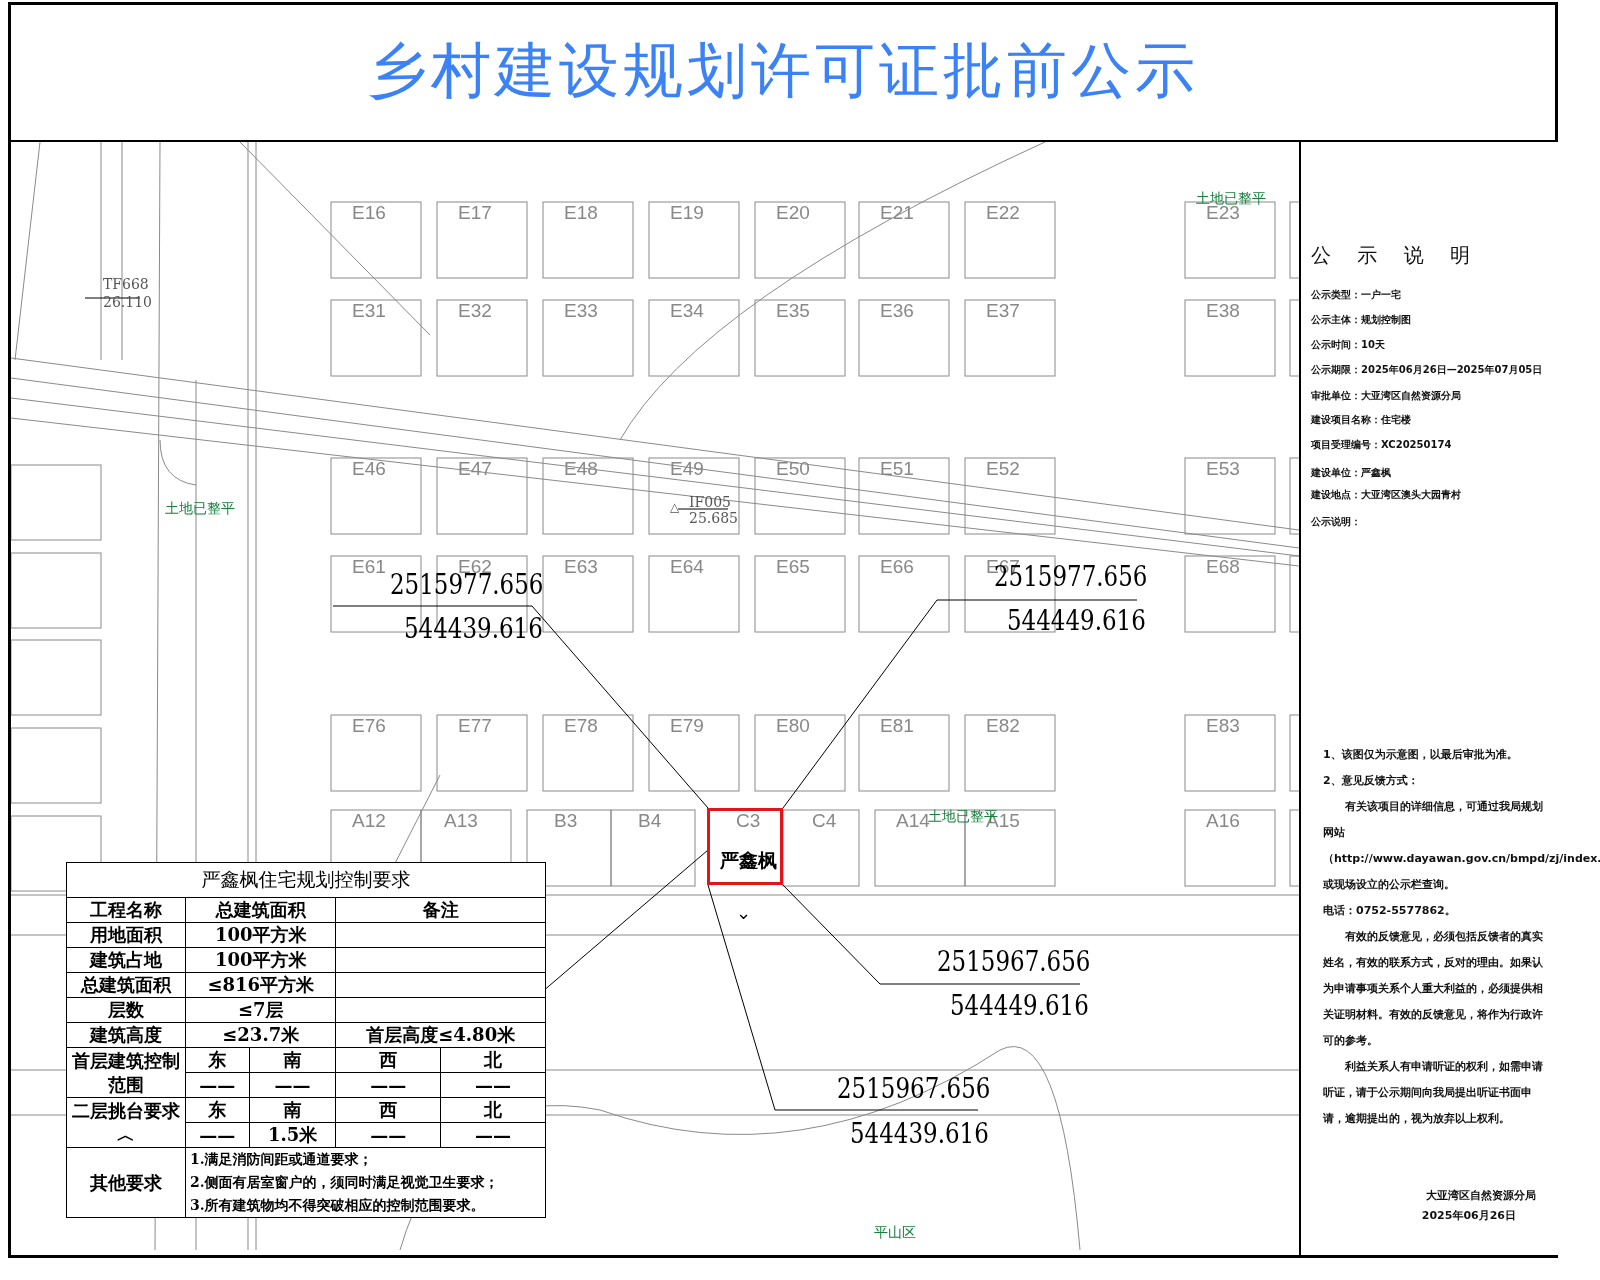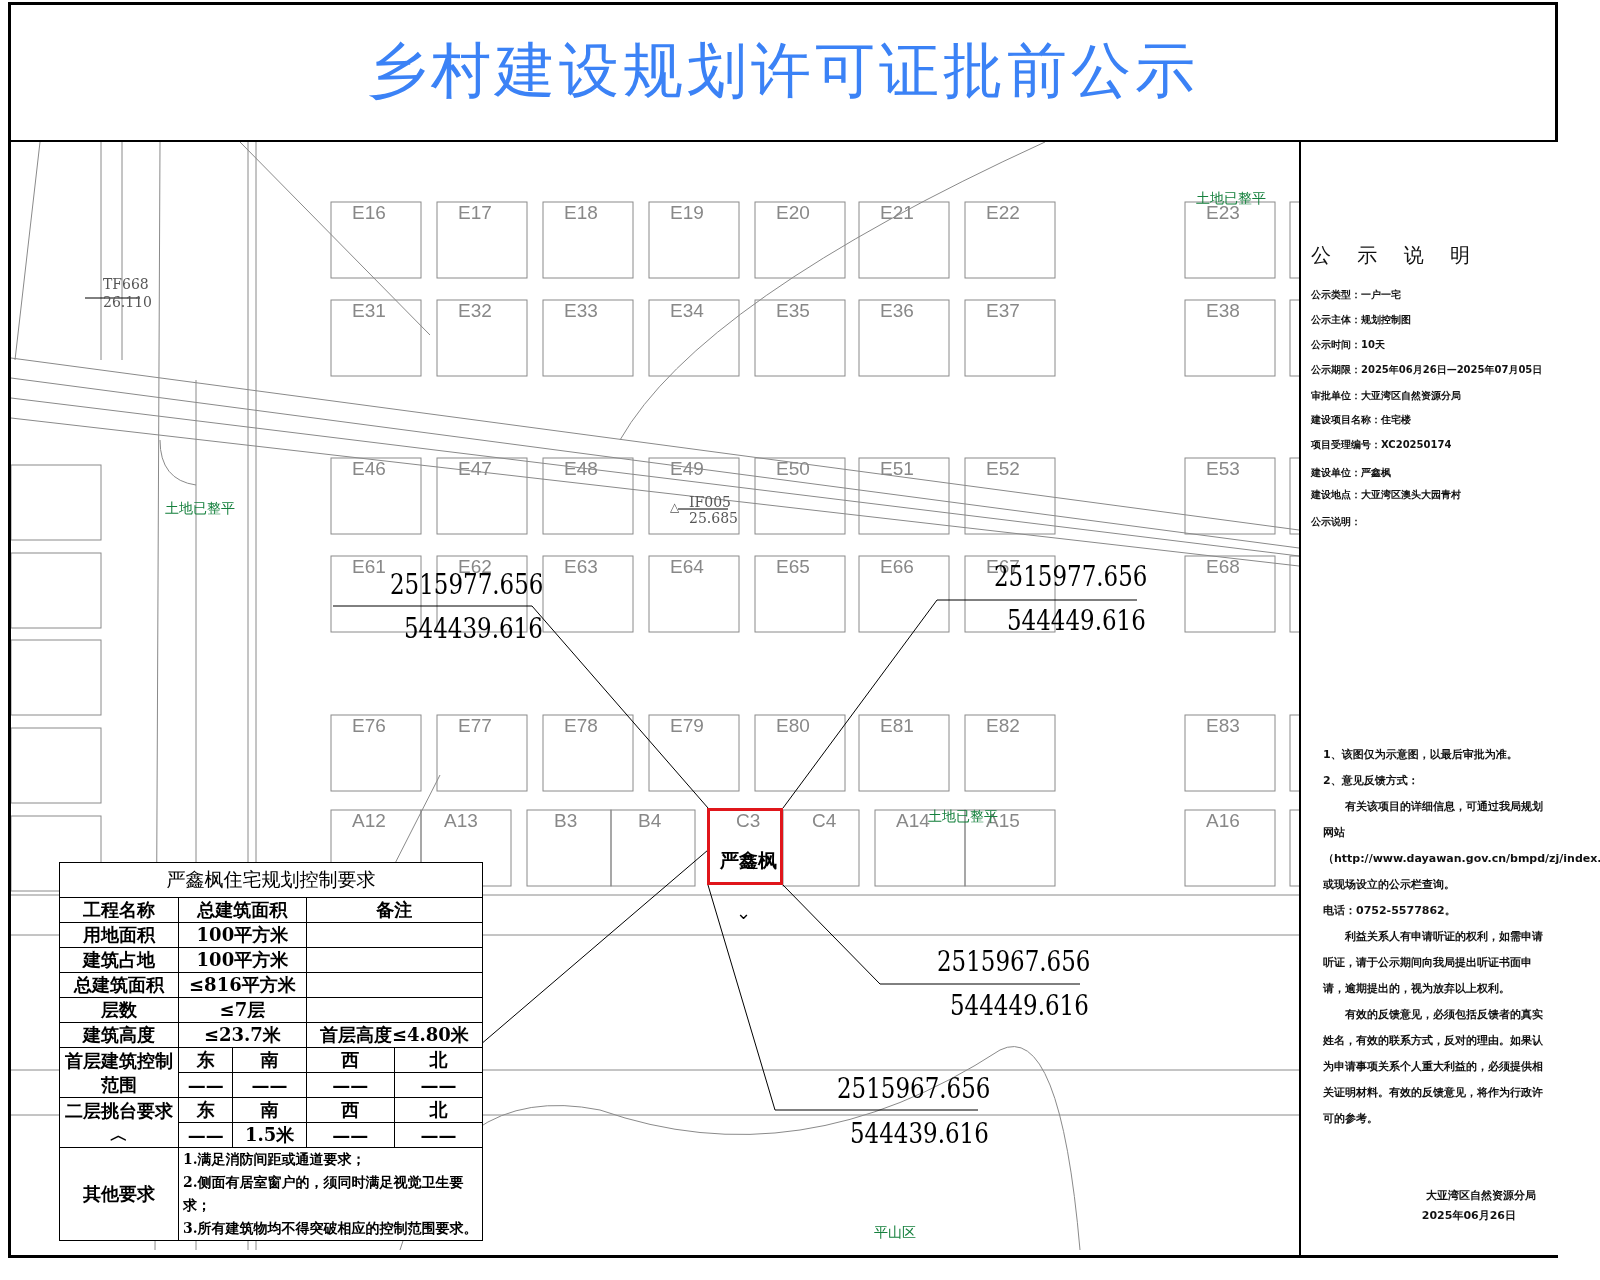--- a/index.html
+++ b/index.html
@@ -15,21 +15,21 @@
   .survey { position:absolute; font-family:"DejaVu Serif", serif; font-size:14px; color:#555; }
   .highlight { position:absolute; left:707px; top:808px; width:76px; height:77px; border:3px solid #e0161b; box-sizing:border-box; }
   .owner-label { position:absolute; left:720px; top:848px; font-size:19px; font-weight:bold; color:#000; font-family:"DejaVu Serif", serif; }
   .sidebar { position:absolute; left:1299px; top:142px; width:259px; height:1113px; border-left:2px solid #000; box-sizing:border-box; background:#fff; }
   .side-title { position:absolute; left:10px; top:100px; font-size:20px; letter-spacing:10px; color:#111; }
   .side-row { position:absolute; left:10px; font-size:10px; font-weight:bold; color:#111; white-space:nowrap; }
   .notes { position:absolute; left:22px; top:600px; width:225px; font-size:11px; font-weight:bold; color:#111; line-height:26px; }
   .notes p { margin:0; }
   .notes .indent { text-indent:2em; }
   .signoff { position:absolute; left:0; width:235px; text-align:right; font-size:11px; font-weight:bold; color:#111; }
-  table.req { position:absolute; left:59px; top:862px; width:424px; border-collapse:collapse; background:#fff; font-family:"DejaVu Serif", serif; }
+  table.req { position:absolute; left:66px; top:862px; width:480px; border-collapse:collapse; background:#fff; font-family:"DejaVu Serif", serif; }
   table.req td { border:1px solid #000; text-align:center; font-size:18px; font-weight:bold; padding:0; height:24px; color:#000; }
   table.req td.caption { font-size:19px; height:34px; font-weight:normal; }
   table.req td.left { width:118px; }
   table.req td.other { text-align:left; font-size:14px; padding-left:4px; line-height:23px; }
 </style>
 </head>
 <body>
 
 <div class="frame"></div>
 
@@ -313,18 +313,18 @@
   <div class="side-row" style="top:296px"><span>项目受理编号：</span><span>XC20250174</span></div>
   <div class="side-row" style="top:324px"><span>建设单位：</span><span>严鑫枫</span></div>
   <div class="side-row" style="top:346px"><span>建设地点：</span><span>大亚湾区澳头大园青村</span></div>
   <div class="side-row" style="top:373px"><span>公示说明：</span><span></span></div>
 
   <div class="notes">
     <p>1、该图仅为示意图，以最后审批为准。</p>
     <p>2、意见反馈方式：</p>
     <p class="indent">有关该项目的详细信息，可通过我局规划网站（http://www.dayawan.gov.cn/bmpd/zj/index.html)或现场设立的公示栏查询。</p>
     <p>电话：0752-5577862。</p>
+    <p class="indent">有效的反馈意见，必须包括反馈者的真实姓名，有效的联系方式，反对的理由。如果认为申请事项关系个人重大利益的，必须提供相关证明材料。有效的反馈意见，将作为行政许可的参考。</p>
     <p class="indent">利益关系人有申请听证的权利，如需申请听证，请于公示期间向我局提出听证书面申请，逾期提出的，视为放弃以上权利。</p>
-    <p class="indent">有效的反馈意见，必须包括反馈者的真实姓名，有效的联系方式，反对的理由。如果认为申请事项关系个人重大利益的，必须提供相关证明材料。有效的反馈意见，将作为行政许可的参考。</p>
   </div>
   <div class="signoff" style="top:1046px">大亚湾区自然资源分局</div>
   <div class="signoff" style="top:1066px;width:215px">2025年06月26日</div>
 </div>
 
 </body></html>

